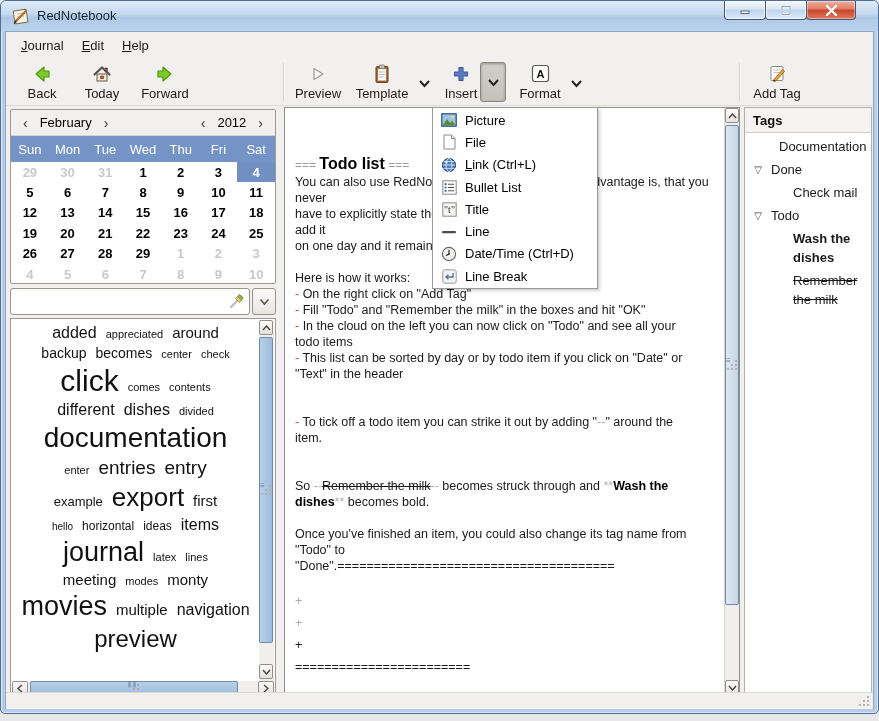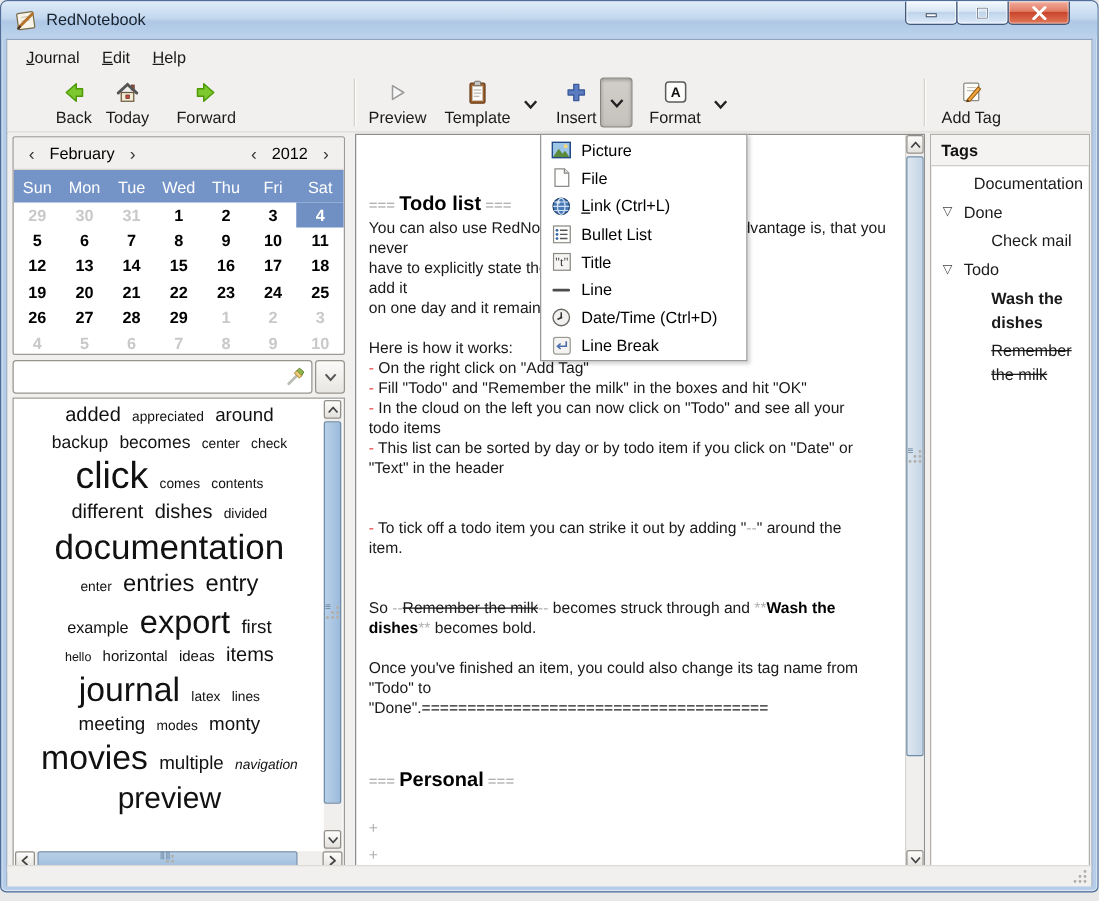--- a/index.html
+++ b/index.html
@@ -177,21 +177,21 @@
 
   <div class="client">
 
     <div class="menubar" id="menubar">
         <span class="menu-item"><u>J</u>ournal</span>
         <span class="menu-item"><u>E</u>dit</span>
         <span class="menu-item"><u>H</u>elp</span>
       </div>
 
     <div class="toolbar">
-      <button class="tb-btn" style="left:25px;width:56px;">
+      <button class="tb-btn" style="left:8px;width:56px;">
         <span class="tb-icon">
           <svg width="20" height="20" viewBox="0 0 20 20">
               <path d="M12 3 L4 10 L12 17 L12 13 L17 13 L17 7 L12 7 Z" fill="#7cc82e" stroke="#4e9a06" stroke-width="1.2" stroke-linejoin="round"></path>
             </svg>
         </span>
         <span class="tb-label">Back</span>
       </button>
       <button class="tb-btn" style="left:68px;width:56px;">
         <span class="tb-icon">
           <svg width="20" height="20" viewBox="0 0 20 20">
@@ -426,21 +426,21 @@
               <span style="font-size: 11px;">lines</span>
             </div>
             <div class="cloud-row">
               <span style="font-size: 15px;">meeting</span>
               <span style="font-size: 11px;">modes</span>
               <span style="font-size: 15px;">monty</span>
             </div>
             <div class="cloud-row">
               <span style="font-size: 27px;">movies</span>
               <span style="font-size: 15px;">multiple</span>
-              <span style="font-size: 11px; font-style: italic;">navigation</span>
+              <span style="font-size: 16px;">navigation</span>
             </div>
             <div class="cloud-row">
               <span style="font-size: 24px;">preview</span>
             </div>
           </div>
         <div class="cloud-vsb">
           <span class="sb-btn" style="left:0;top:0;width:14px;height:15px;">
             <svg width="9" height="6" viewBox="0 0 9 6">
                 <path d="M1 5 L4.5 1 L8 5" fill="none" stroke="#444" stroke-width="1.4"></path>
               </svg>
@@ -492,21 +492,20 @@
             <div class="ed-line"><span class="seg-d">-</span><span> To tick off a todo item you can strike it out by adding "</span><span class="seg-m">--</span><span>" around the</span></div>
             <div class="ed-line"><span>item.</span></div>
             <div class="ed-line">&nbsp;</div>
             <div class="ed-line">&nbsp;</div>
             <div class="ed-line"><span>So </span><span class="seg-m">--</span><span class="seg-s">Remember the milk</span><span class="seg-m">--</span><span> becomes struck through and </span><span class="seg-m">**</span><span class="seg-b">Wash the</span></div>
             <div class="ed-line"><span class="seg-b">dishes</span><span class="seg-m">**</span><span> becomes bold.</span></div>
             <div class="ed-line">&nbsp;</div>
             <div class="ed-line"><span>Once you've finished an item, you could also change its tag name from</span></div>
             <div class="ed-line"><span>"Todo" to</span></div>
             <div class="ed-line"><span>"Done".======================================</span></div>
-            <div class="ed-line h"><span class="seg-hm">=== </span><span class="seg-h">Personal</span><span class="seg-hm"> ===</span></div>
             <div class="ed-line">&nbsp;</div>
             <div class="ed-line plus"><span class="seg-m">+</span></div>
             <div class="ed-line plus"><span class="seg-m">+</span></div>
             <div class="ed-line plus"><span>+</span></div>
             <div class="ed-line plus"><span>========================</span></div>
             <div class="ed-line">&nbsp;</div>
             <div class="ed-line"><span class="seg-m">**</span><span class="seg-b">How was the Day?</span><span class="seg-m">**</span></div>
           </div>
         <div class="editor-vsb">
           <span class="sb-btn" style="left:0;top:0;width:14px;height:15px;">

